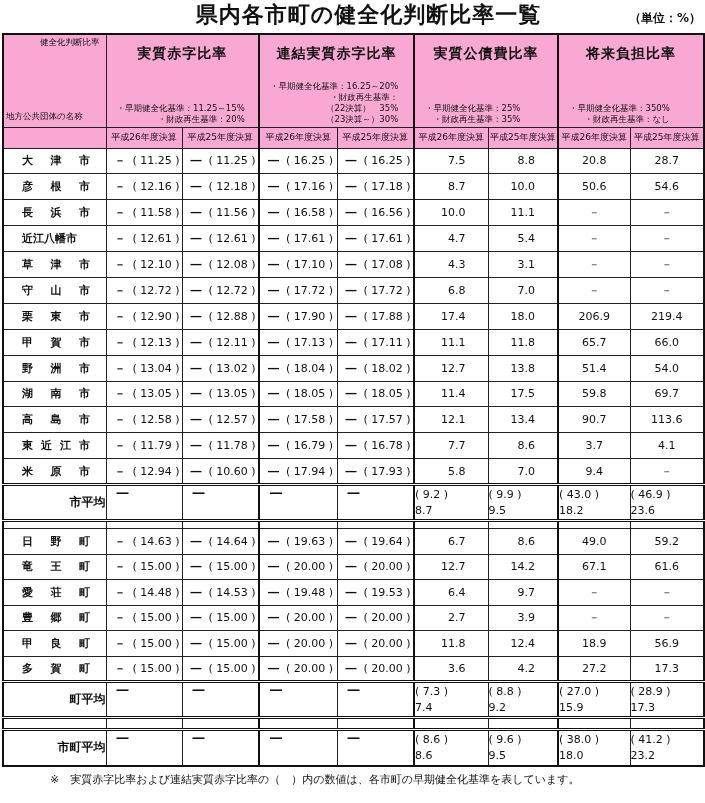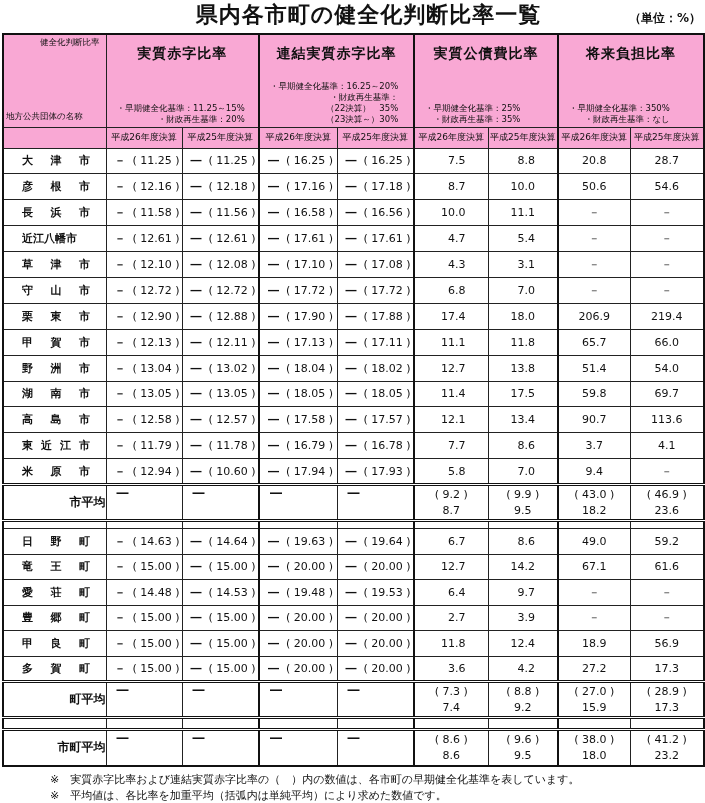--- a/index.html
+++ b/index.html
@@ -44,21 +44,21 @@
   td.name { font-size: 13px; font-weight: bold; letter-spacing: 0; padding-left: 18px !important; }
   td.name .spread { display: flex; justify-content: space-between; width: 68px; }
   td.deficit { font-size: 9px; padding-left: 8px !important; }
   td.deficit .dash { display: inline-block; width: 18px; font-weight: bold; font-size: 11px; }
   td.num { font-size: 12px; text-align: center; }
   td.num.r { text-align: right; padding-right: 22px !important; }
 
   tr.avg td { height: 36px; }
   tr.avg td.avg-name { text-align: right; font-size: 12px; font-weight: bold; }
   tr.avg td.avg-dash { vertical-align: top; padding-left: 10px !important; font-weight: bold; font-size: 12px; }
-  tr.avg td.avg-val { text-align: center; font-size: 11px; line-height: 16px; padding-top: 1px !important; }
+  tr.avg td.avg-val { font-size: 11px; line-height: 16px; padding-top: 1px !important; }
   .avg-val .top { display: block; }
   .avg-val .bot { display: block; }
 
   tr.sep-top td { border-top: 3px double #111 !important; }
   tr.gap td { height: 8px; }
   tr.gap2 td { height: 12px; }
 
   .notes {
     position: absolute; left: 50px; top: 772px; font-size: 11px; line-height: 16px;
   }
@@ -540,14 +540,13 @@
         <td class="avg-val">
           <span class="top">( 41.2 )</span>
           <span class="bot">23.2</span>
         </td>
       </tr>
     </tbody>
 </table>
 
 <div class="notes">
   <div>※　実質赤字比率および連結実質赤字比率の（　）内の数値は、各市町の早期健全化基準を表しています。</div>
-  <div>※　平均値は、各比率を加重平均（括弧内は単純平均）により求めた数値です。</div>
 </div>
 
 </body></html>

